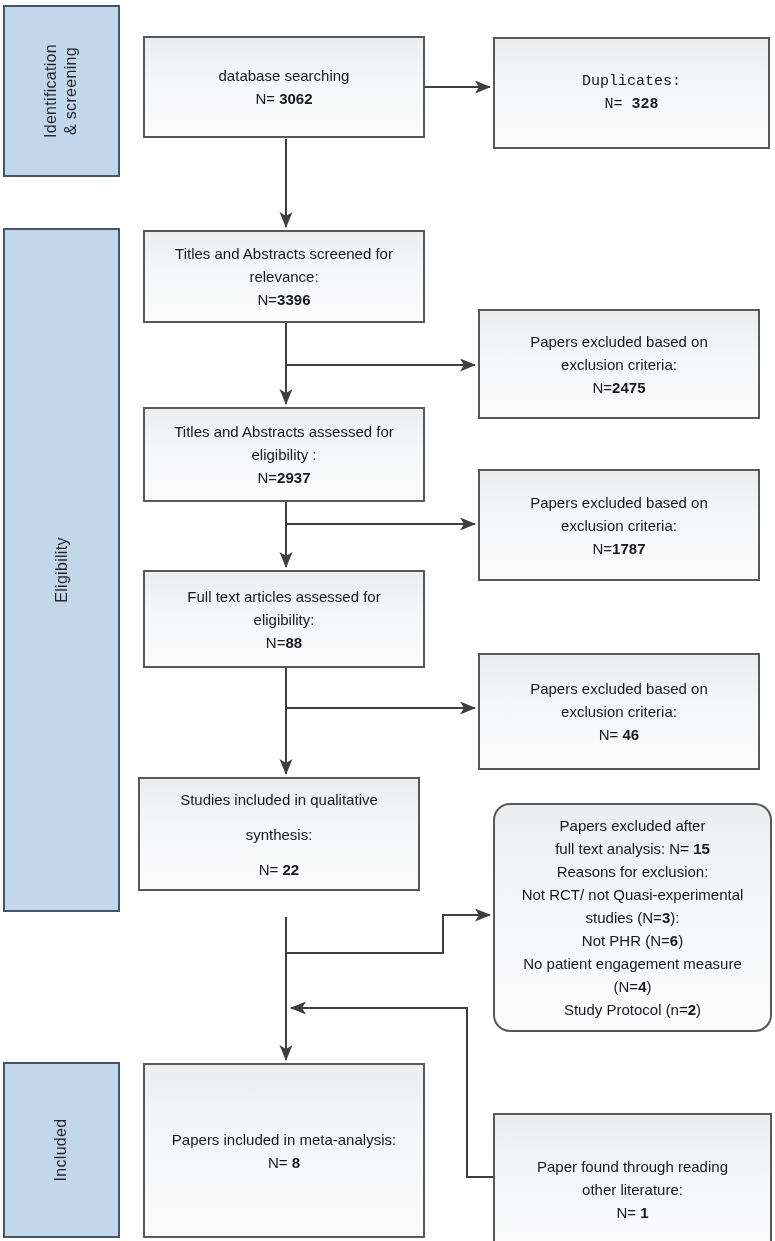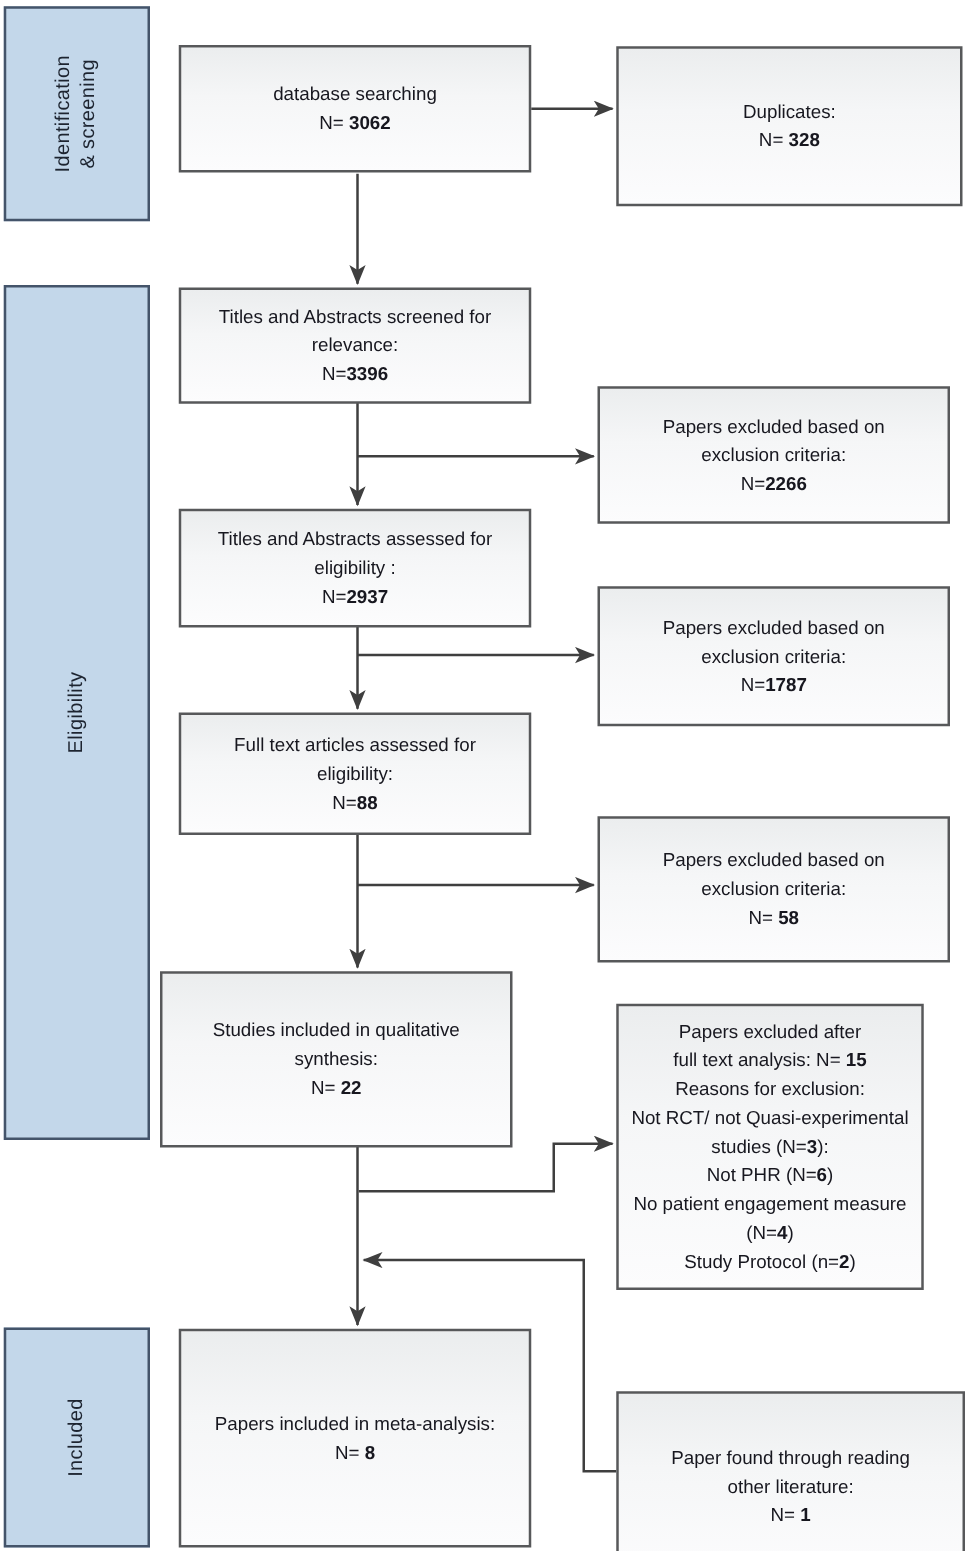--- a/index.html
+++ b/index.html
@@ -28,29 +28,29 @@
     position:absolute;box-sizing:border-box;z-index:2;
     background:linear-gradient(180deg,#ebedee 0%,#f5f6f7 40%,#fcfcfd 100%);
     border:2px solid var(--box-border,#57585a);
     display:flex;flex-direction:column;align-items:center;justify-content:center;
     text-align:center;font-size:15px;line-height:23px;
   }
   .flow-box .bl{width:100%;}
   .nv{font-weight:700;}
 
   .b-identified {left:143px;top:36px;  width:282px;height:102px;}
-  .b-duplicates {left:493px;top:37px;  width:277px;height:128px;}
+  .b-duplicates {left:493px;top:37px;  width:277px;height:112px;font-family:Liberation Mono, monospace;}
   .b-screened   {left:143px;top:230px; width:282px;height:93px;}
   .b-excl1      {left:478px;top:309px; width:282px;height:110px;}
   .b-abstracts  {left:143px;top:407px; width:282px;height:95px;}
   .b-excl2      {left:478px;top:469px; width:282px;height:112px;}
   .b-fulltext   {left:143px;top:570px; width:282px;height:98px;}
   .b-excl3      {left:478px;top:653px; width:282px;height:117px;}
-  .b-qualitative{left:128px;top:777px; width:282px;height:141px;}
-  .b-exclfull   {left:493px;top:803px; width:246px;height:229px;line-height:23px;}
+  .b-qualitative{left:138px;top:777px; width:282px;height:114px;gap:12px;}
+  .b-exclfull   {left:493px;top:803px; width:279px;height:229px;line-height:23px;border-radius:17px;}
   .b-meta       {left:143px;top:1063px;width:282px;height:175px;align-items:flex-end;}
   .b-other      {left:493px;top:1113px;width:279px;height:152px;justify-content:center;}
 </style>
 </head>
 <body>
 
 <div class="canvas">
 
   <svg class="connectors" viewBox="0 0 775 1241" xmlns="http://www.w3.org/2000/svg">
     <defs>
@@ -121,33 +121,33 @@
   </div>
 
   <div class="flow-box b-duplicates">
     <div class="bl">Duplicates:</div>
     <div class="bl"><span>N= </span><span class="nv">328</span></div>
   </div>
 
   <div class="flow-box b-excl1">
     <div class="bl">Papers excluded based on</div>
     <div class="bl">exclusion criteria:</div>
-    <div class="bl"><span>N=</span><span class="nv">2266</span></div>
+    <div class="bl"><span>N=</span><span class="nv">2475</span></div>
   </div>
 
   <div class="flow-box b-excl2">
     <div class="bl">Papers excluded based on</div>
     <div class="bl">exclusion criteria:</div>
     <div class="bl"><span>N=</span><span class="nv">1787</span></div>
   </div>
 
   <div class="flow-box b-excl3">
     <div class="bl">Papers excluded based on</div>
     <div class="bl">exclusion criteria:</div>
-    <div class="bl"><span>N= </span><span class="nv">58</span></div>
+    <div class="bl"><span>N= </span><span class="nv">46</span></div>
   </div>
 
   <div class="flow-box b-exclfull">
     <div class="bl"><span>Papers excluded after</span><span class="nv"></span><span></span></div>
     <div class="bl"><span>full text analysis: N= </span><span class="nv">15</span><span></span></div>
     <div class="bl"><span>Reasons for exclusion:</span><span class="nv"></span><span></span></div>
     <div class="bl"><span>Not RCT/ not Quasi-experimental</span><span class="nv"></span><span></span></div>
     <div class="bl"><span>studies (N=</span><span class="nv">3</span><span>):</span></div>
     <div class="bl"><span>Not PHR (N=</span><span class="nv">6</span><span>)</span></div>
     <div class="bl"><span>No patient engagement measure</span><span class="nv"></span><span></span></div>

